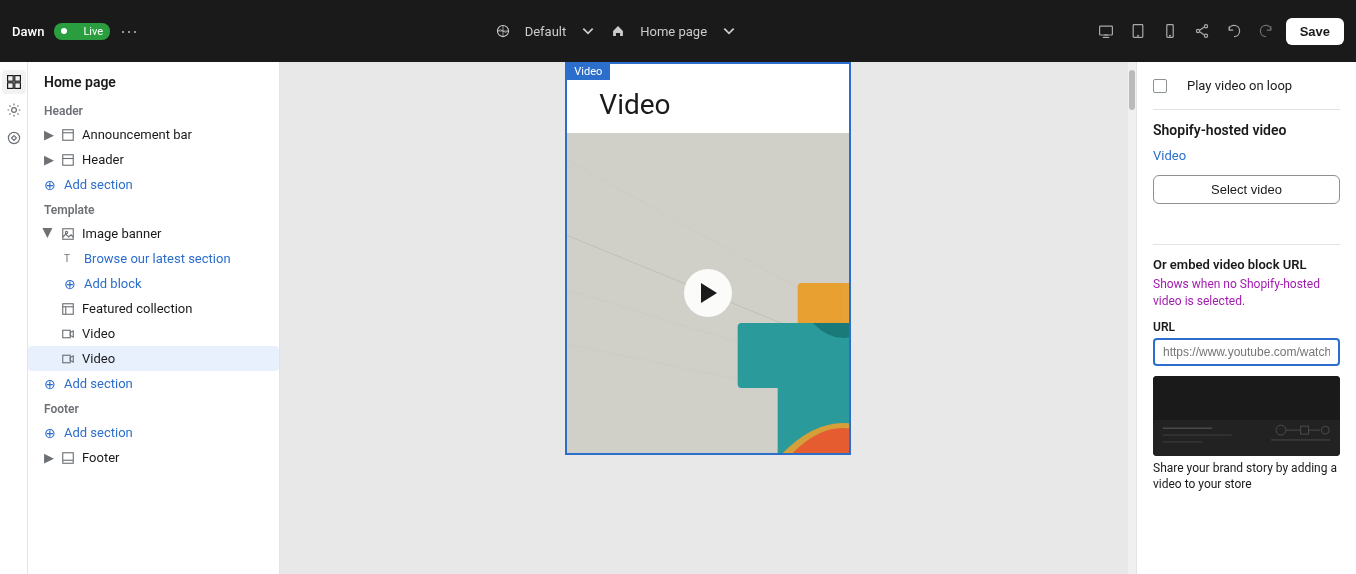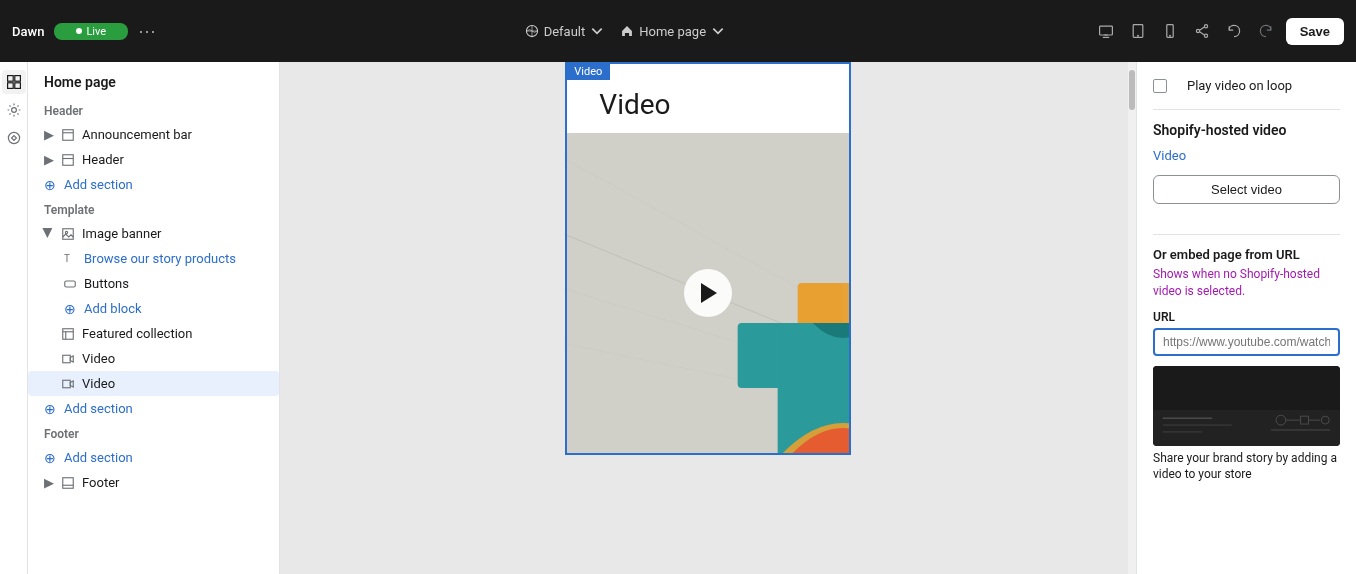--- a/index.html
+++ b/index.html
@@ -12,24 +12,24 @@
       display: flex;
       align-items: center;
       justify-content: space-between;
       padding: 0 12px;
       flex-shrink: 0;
     }
     .topbar-left { display: flex; align-items: center; gap: 10px; }
     .topbar-center { display: flex; align-items: center; gap: 16px; }
     .topbar-right { display: flex; align-items: center; gap: 8px; }
     .dawn-label { color: #fff; font-size: 13px; font-weight: 500; }
-    .live-badge { background: #2a9d3f; color: #fff; font-size: 11px; padding: 2px 22px; border-radius: 8px; display: flex; align-items: center; gap: 4px; }
+    .live-badge { background: #2a9d3f; color: #fff; font-size: 11px; padding: 2px 7px; border-radius: 8px; display: flex; align-items: center; gap: 16px; }
     .live-dot { width: 6px; height: 6px; background: #fff; border-radius: 50%; }
     .dots-btn { color: #aaa; font-size: 18px; cursor: pointer; background: none; border: none; }
-    .topbar-center-item { display: flex; align-items: center; gap: 5px; color: #ccc; font-size: 13px; cursor: pointer; }
+    .topbar-center-item { display: flex; align-items: center; gap: 15px; color: #ccc; font-size: 13px; cursor: pointer; }
     .topbar-center-item svg { width: 14px; height: 14px; fill: #ccc; }
     .topbar-icon-btn { background: none; border: none; color: #ccc; cursor: pointer; padding: 4px; border-radius: 4px; display: flex; align-items: center; justify-content: center; }
     .save-btn { background: #fff; color: #1a1a1a; border: none; padding: 6px 14px; border-radius: 6px; font-size: 13px; font-weight: 600; cursor: pointer; }
 
     
     .main-layout { display: flex; flex: 1; overflow: hidden; }
 
     
     .icon-rail { width: 28px; background: #fff; border-right: 1px solid #e1e3e5; display: flex; flex-direction: column; align-items: center; padding-top: 8px; gap: 4px; flex-shrink: 0; }
     .rail-icon { width: 24px; height: 24px; display: flex; align-items: center; justify-content: center; cursor: pointer; border-radius: 4px; color: #6d7175; }
@@ -63,21 +63,21 @@
     
 
     
     .right-panel { width: 220px; background: #fff; border-left: 1px solid #e1e3e5; overflow-y: auto; flex-shrink: 0; padding: 16px; }
     .panel-section { margin-bottom: 16px; }
     .panel-checkbox-row { display: flex; align-items: center; gap: 20px; margin-bottom: 14px; }
     .panel-checkbox { width: 14px; height: 14px; border: 1px solid #8c9196; border-radius: 2px; flex-shrink: 0; cursor: pointer; }
     .panel-checkbox-label { font-size: 13px; color: #1a1a1a; }
     .panel-section-title { font-size: 14px; font-weight: 600; color: #1a1a1a; margin-bottom: 10px; }
     .panel-link { font-size: 13px; color: #2c6ecb; cursor: pointer; margin-bottom: 12px; display: block; }
-    .select-video-btn { border: 1px solid #8c9196; background: #fff; padding: 6px 14px; border-radius: 6px; font-size: 13px; cursor: pointer; color: #1a1a1a; width: 100%; margin-bottom: 14px; }
+    .select-video-btn { border: 1px solid #8c9196; background: #fff; padding: 6px 14px; border-radius: 6px; font-size: 13px; cursor: pointer; color: #1a1a1a; width: 100%; margin-bottom: 24px; }
     .panel-divider { border: none; border-top: 1px solid #e1e3e5; margin: 12px 0; }
     .panel-subtitle { font-size: 13px; font-weight: 600; color: #1a1a1a; margin-bottom: 4px; }
     .panel-desc { font-size: 12px; color: #a21caf; margin-bottom: 10px; line-height: 1.4; }
     .url-label { font-size: 12px; font-weight: 600; color: #1a1a1a; margin-bottom: 4px; }
     .url-input { width: 100%; border: 2px solid #2c6ecb; border-radius: 4px; padding: 5px 8px; font-size: 12px; color: #6d7175; outline: none; margin-bottom: 10px; }
     .video-thumb { width: 100%; height: 80px; background: #1a1a1a; border-radius: 4px; margin-bottom: 4px; position: relative; overflow: hidden; }
     .panel-cta-text { font-size: 12px; color: #1a1a1a; line-height: 1.4; }
     .panel-cta-text a { color: #2c6ecb; }
   </style>
 </head>
@@ -223,29 +223,21 @@
         <svg width="12" height="12" viewBox="0 0 16 16" fill="none" stroke="#6d7175" stroke-width="1.5">
             <rect x="1" y="1" width="14" height="14"></rect>
             <circle cx="6" cy="6" r="1.5"></circle>
             <path d="M1 12 L5 8 L9 12 L12 9 L15 12"></path>
           </svg>
       </span>
       <span class="tree-label">Image banner</span>
     </div>
     <div class="tree-item child">
       <span class="item-icon" style="font-size:10px; color:#6d7175;">T</span>
-      <span class="tree-label" style="color:#2c6ecb;">Browse our story products</span>
-    </div>
-    <div class="tree-item child">
-      <span class="item-icon">
-        <svg width="12" height="12" viewBox="0 0 16 16" fill="none" stroke="#6d7175" stroke-width="1.5">
-            <rect x="1" y="4" width="14" height="8" rx="2"></rect>
-          </svg>
-      </span>
-      <span class="tree-label">Buttons</span>
+      <span class="tree-label" style="color:#2c6ecb;">Browse our latest section</span>
     </div>
     <div class="tree-item child add-section">
       <span class="item-icon" style="color:#2c6ecb; font-size:14px;">⊕</span>
       <span class="tree-label">Add block</span>
     </div>
 
     <div class="tree-item">
       <span class="expand-icon" style="visibility:hidden;">▶</span>
       <span class="item-icon">
         <svg width="12" height="12" viewBox="0 0 16 16" fill="none" stroke="#6d7175" stroke-width="1.5">
@@ -379,21 +371,21 @@
 
     <div class="panel-section">
       <div class="panel-section-title">Shopify-hosted video</div>
       <a class="panel-link">Video</a>
       <button class="select-video-btn">Select video</button>
     </div>
 
     <hr class="panel-divider">
 
     <div class="panel-section">
-      <div class="panel-subtitle">Or embed page from URL</div>
+      <div class="panel-subtitle">Or embed video block URL</div>
       <p class="panel-desc">Shows when no Shopify-hosted video is selected.</p>
       <div class="url-label">URL</div>
       <input class="url-input" type="text" placeholder="https://www.youtube.com/watch?v=" style="">
       
       <div class="video-thumb">
         <div style="width:100%; height:100%; background:#1a1a1a; display:flex; flex-direction:column; justify-content:flex-start;">
           <div style="width:100%; height:55%; background:#1a1a1a;"></div>
           <div style="width:100%; height:45%; background:#222; display:flex; align-items:center; justify-content:center; position:relative;">
 
             <svg width="100%" height="100%" viewBox="0 0 190 36" style="opacity:0.6;">

